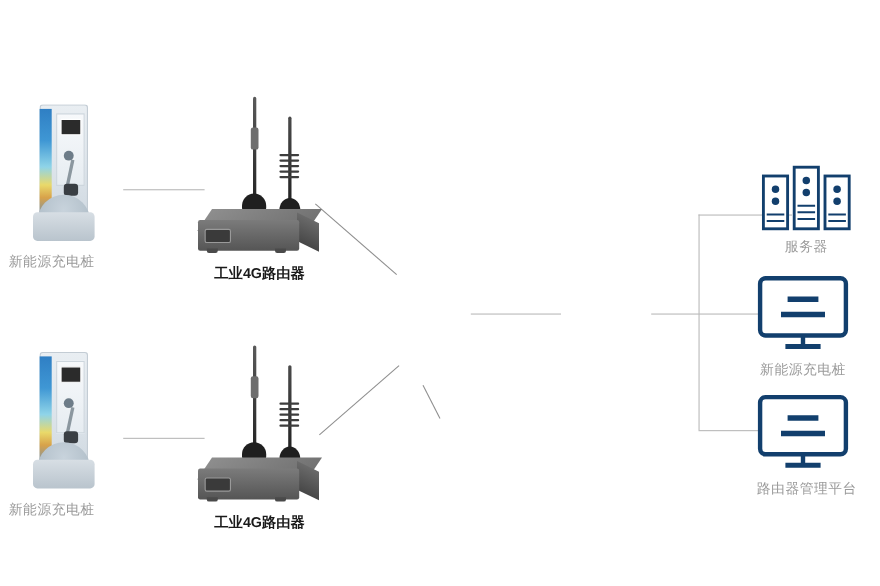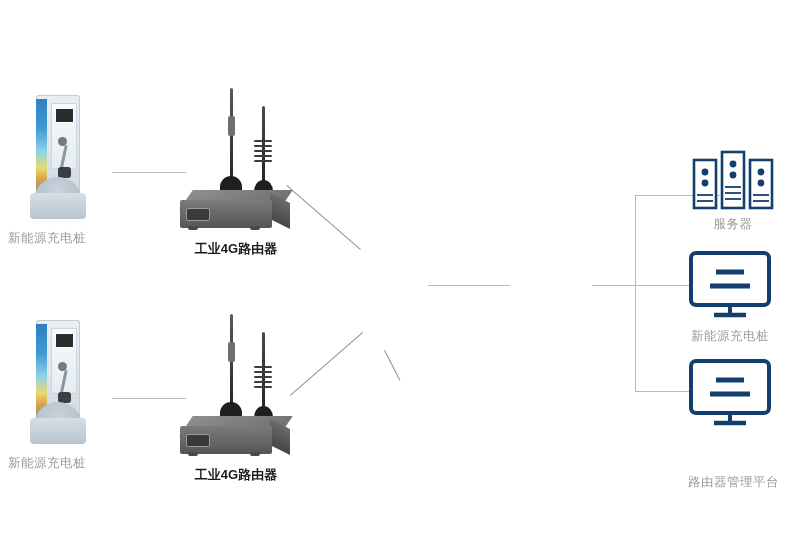--- a/index.html
+++ b/index.html
@@ -259,16 +259,16 @@
   </div>
 
   <div class="node" style="left:688px;top:358px;width:84px;">
     <svg class="mon" viewBox="0 0 84 72">
       <rect x="3" y="3" width="78" height="52" rx="5" fill="#ffffff" stroke="#123f6d" stroke-width="4"></rect>
       <line x1="28" y1="22" x2="56" y2="22" stroke="#123f6d" stroke-width="5"></line>
       <line x1="22" y1="36" x2="62" y2="36" stroke="#123f6d" stroke-width="5"></line>
       <line x1="42" y1="55" x2="42" y2="64" stroke="#123f6d" stroke-width="4"></line>
       <line x1="26" y1="65" x2="58" y2="65" stroke="#123f6d" stroke-width="4.5"></line>
     </svg>
-    <div class="cap" style="top:78px;width:84px;margin-top:38px;">路由器管理平台</div>
+    <div class="cap" style="top:78px;width:84px;">路由器管理平台</div>
   </div>
 
 </div>
 
 </body></html>

